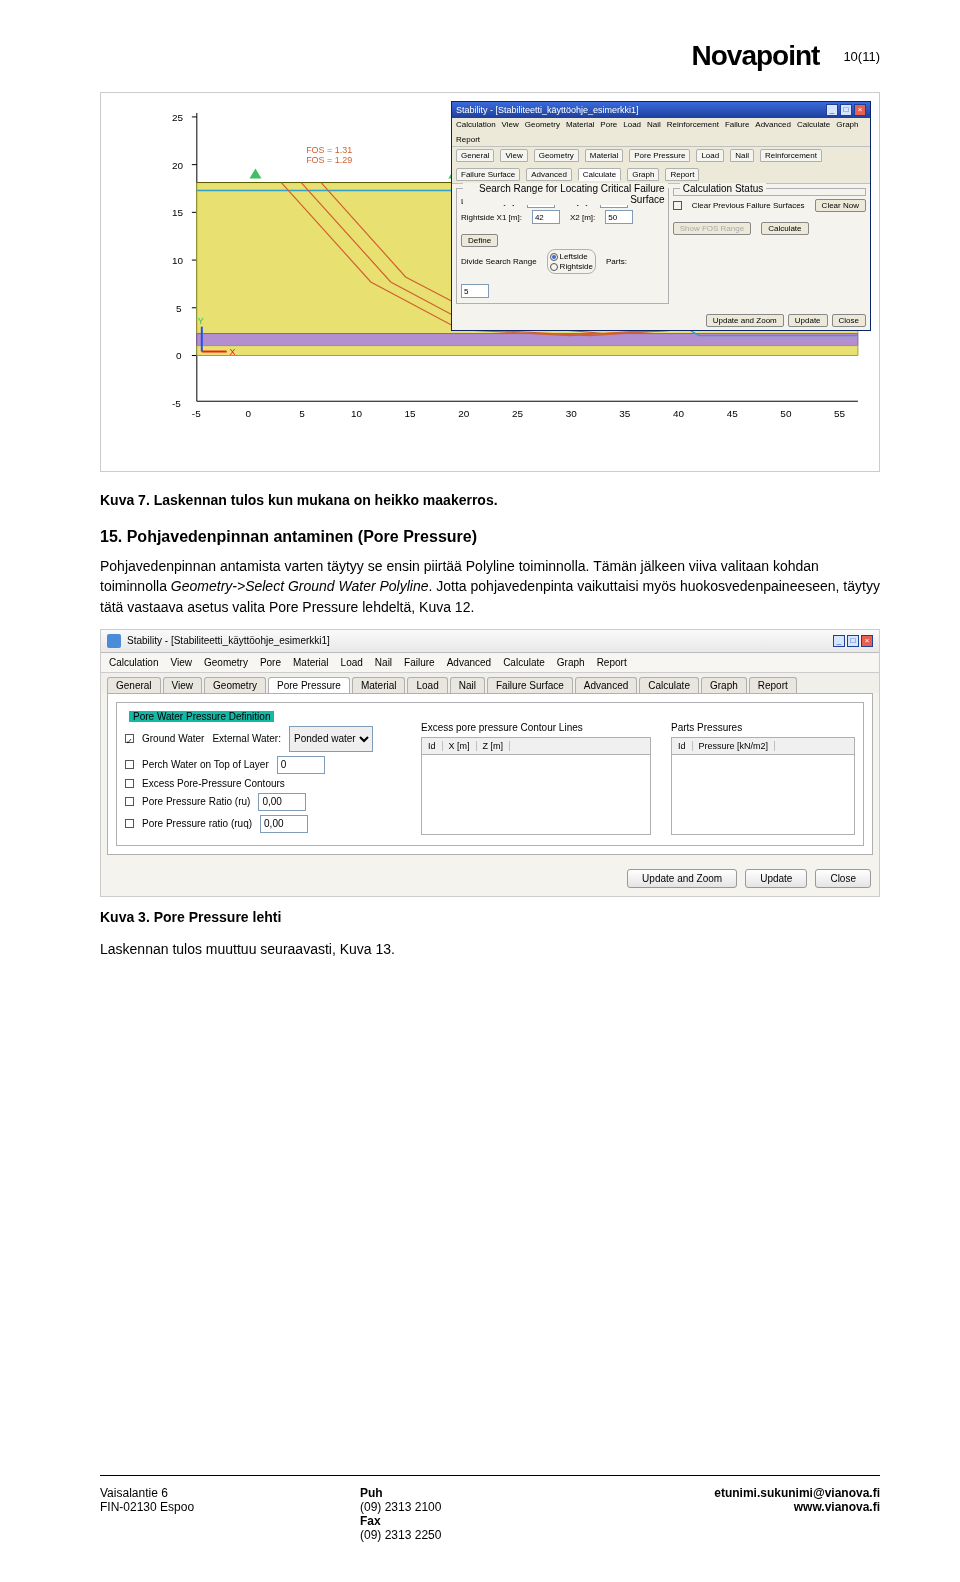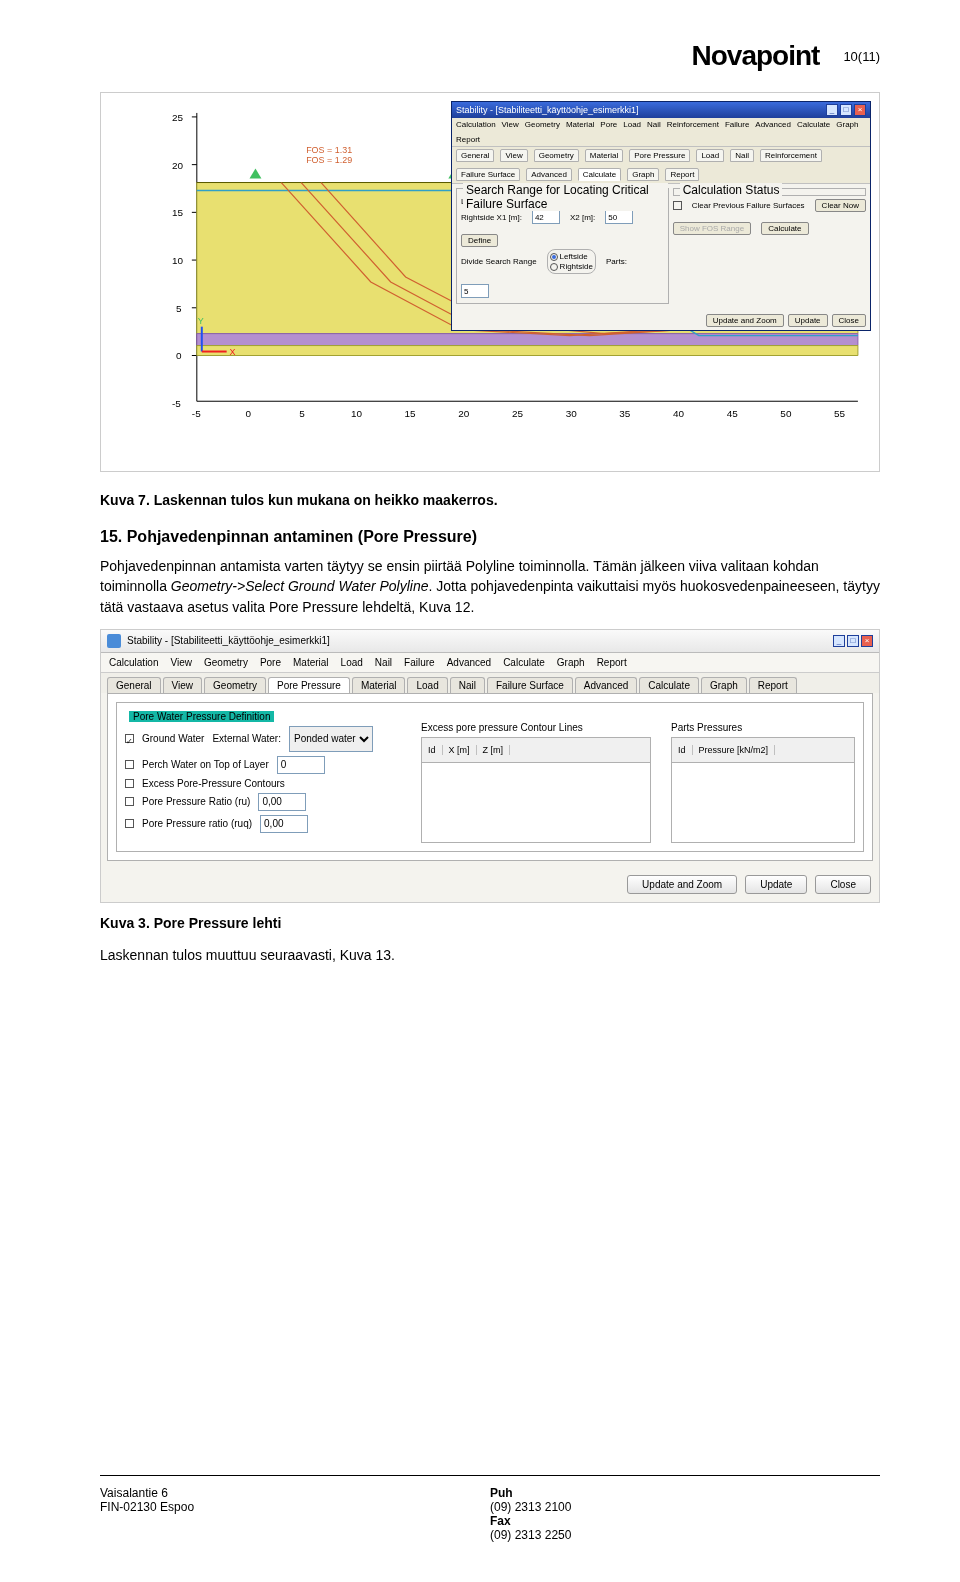--- a/index.html
+++ b/index.html
@@ -66,21 +66,21 @@
     justify-content: space-between;
     align-items: center;
     font-size: 9px;
   }
   .win-btn { width:12px; height:12px; background:#d6e6ff; border:1px solid #1e3f9b; font-size:8px; line-height:10px; text-align:center; color:#1e3f9b; }
   .menubar, .tabbar { display:flex; gap:6px; padding:2px 4px; background:#ece9d8; border-bottom:1px solid #c0c0c0; flex-wrap:wrap; font-size:8px; }
   .tabbar .tab { background:#f5f5f0; border:1px solid #b0b0b0; padding:1px 4px; border-radius:2px 2px 0 0; }
   .tabbar .tab.active { background:#fff; border-bottom:1px solid #fff; }
   .dialog-body { padding:4px; background:#f4f3ee; }
   .fieldset { border:1px solid #b0b0b0; padding:3px 4px; margin-bottom:3px; font-size:8px; position:relative; }
-  .fieldset .legend { position:absolute; top:-6px; left:6px; background:#f4f3ee; padding:0 3px; font-size:12px; }
+  .fieldset .legend { position:absolute; top:-6px; left:6px; background:#f4f3ee; padding:0 3px; font-size:10px;text-align:right; }
   .row { display:flex; align-items:center; gap:10px; margin:2px 0; flex-wrap:wrap; }
   .row label { font-size:8px; }
   .row input[type=text] { width:28px; height:14px; font-size:8px; border:1px solid #7f9db9; padding:0 2px; }
   .btn { background:#ece9d8; border:1px solid #888; padding:1px 6px; font-size:8px; border-radius:2px; }
   .btn.disabled { color:#aaa; }
   .radio-group { display:flex; flex-direction:column; gap:1px; border:1px solid #b0b0b0; padding:2px; border-radius:8px; }
   .radio-group label { display:flex; align-items:center; gap:2px; font-size:8px; }
   .radio-dot { width:8px; height:8px; border:1px solid #555; border-radius:50%; display:inline-flex; align-items:center; justify-content:center; }
   .radio-dot.checked::after { content:""; width:4px; height:4px; background:#3a6bdc; border-radius:50%; }
   .checkbox { width:9px; height:9px; border:1px solid #555; display:inline-block; vertical-align:middle; }
@@ -110,21 +110,21 @@
   .figure2 .tabbar2 .tab { background:#e8e6de; border:1px solid #b0b0b0; border-bottom:none; padding:2px 8px; border-radius:3px 3px 0 0; }
   .figure2 .tabbar2 .tab.active { background:#fff; }
   .figure2 .panel { background:#fff; border:1px solid #b0b0b0; margin:0 6px 6px 6px; padding:8px; }
   .figure2 .fieldset2 { border:1px solid #b0b0b0; padding:8px; font-size:10px; }
   .figure2 .fieldset2 .legend { font-size:10px; background:#14b8a6; padding:0 4px; margin-top:-14px; margin-left:4px; display:inline-block; }
   .figure2 .cols { display:flex; gap:20px;justify-content:center; }
   .figure2 .col { flex:1; }
   .figure2 .row2 { display:flex; align-items:center; gap:8px; margin:4px 0; font-size:10px; }
   .figure2 .row2 input[type=text] { width:48px; height:18px; border:1px solid #7f9db9; font-size:10px; padding:0 3px; }
   .figure2 select { height:26px; border:1px solid #7f9db9; font-size:10px; }
-  .figure2 .listhead { display:flex; border:1px solid #b0b0b0; background:#f0f0f0; height:26px; align-items:center; font-size:9px; }
+  .figure2 .listhead { display:flex; border:1px solid #b0b0b0; background:#f0f0f0; height:18px; align-items:center; font-size:9px; }
   .figure2 .listhead span { padding:0 6px; border-right:1px solid #c0c0c0; }
   .figure2 .listbody { border:1px solid #b0b0b0; border-top:none; height:80px; background:#fff; }
   .figure2 .bottom-btns2 { display:flex; justify-content:flex-end; gap:8px; padding:8px; }
   .figure2 .btn2 { background:linear-gradient(#fff,#e4e4e4); border:1px solid #999; border-radius:3px; padding:3px 14px; font-size:10px; }
   .footer {
     position:absolute;
     bottom:40px;
     left:100px;
     right:80px;
     border-top:1px solid #000;
@@ -429,13 +429,17 @@
 
 <div class="footer">
   <div class="col">
     <span>Vaisalantie 6</span>
     <span>FIN-02130 Espoo</span>
   </div>
   <div class="col">
     <span><b>Puh</b>&nbsp;&nbsp;<span>(09) 2313 2100</span></span>
     <span><b>Fax</b>&nbsp;&nbsp;<span>(09) 2313 2250</span></span>
   </div>
+  <div class="col right">
+    <span style="font-weight:bold">etunimi.sukunimi@vianova.fi</span>
+    <span style="font-weight:bold">www.vianova.fi</span>
+  </div>
 </div>
 
 </body></html>

